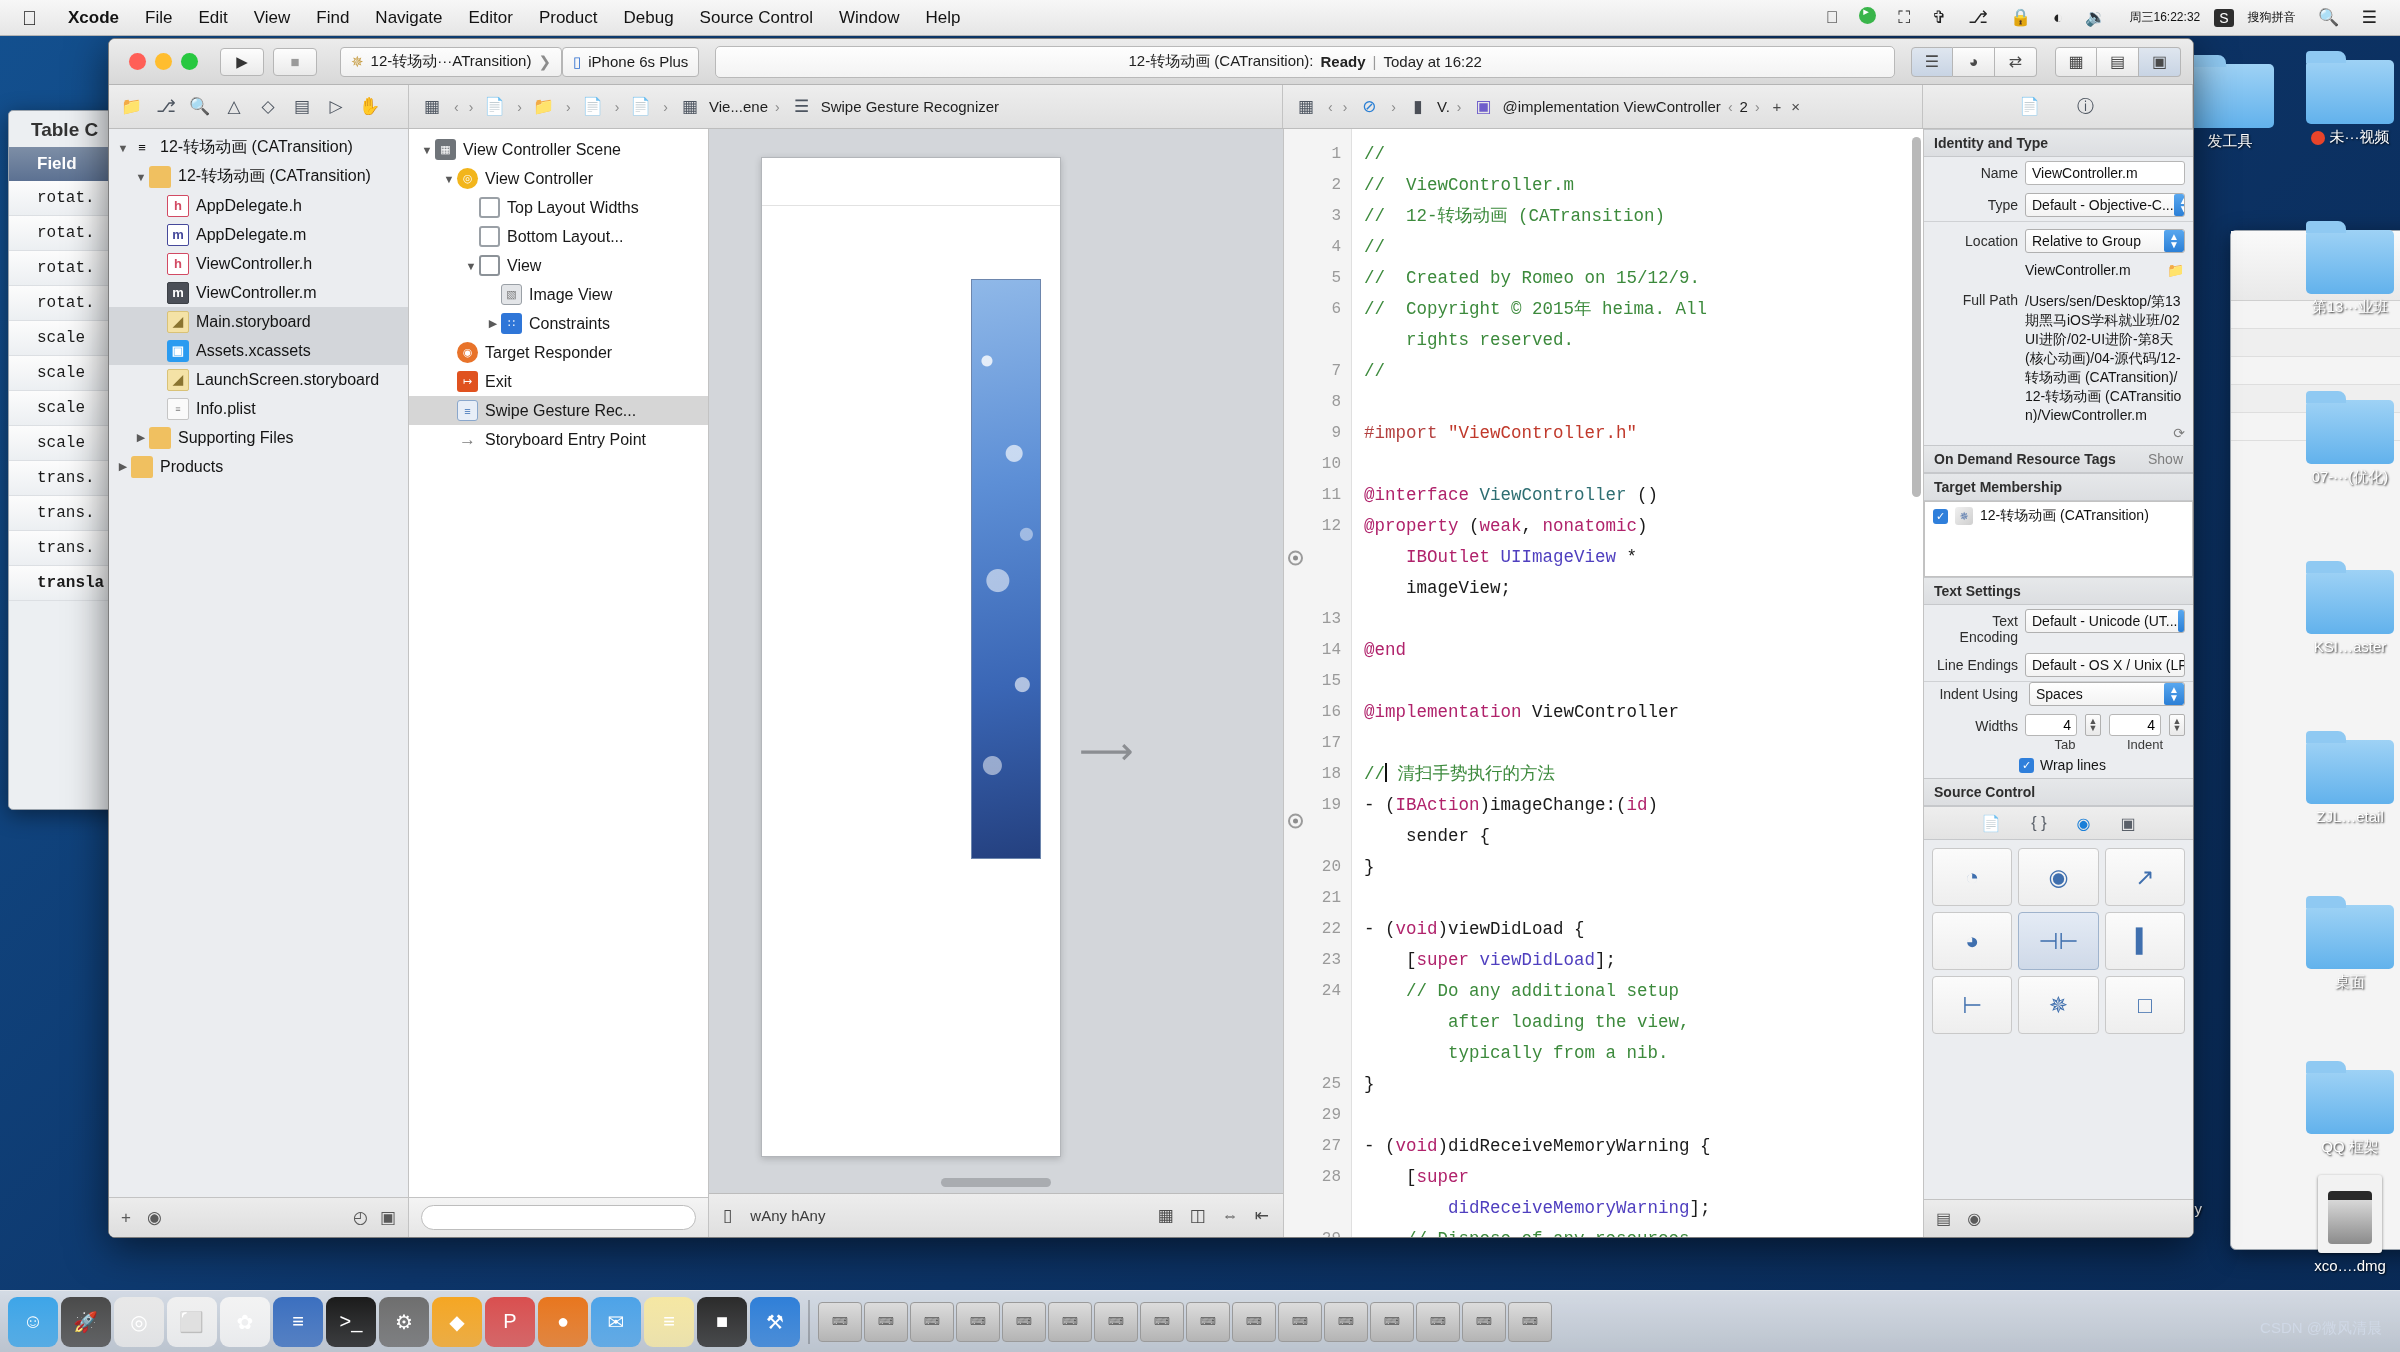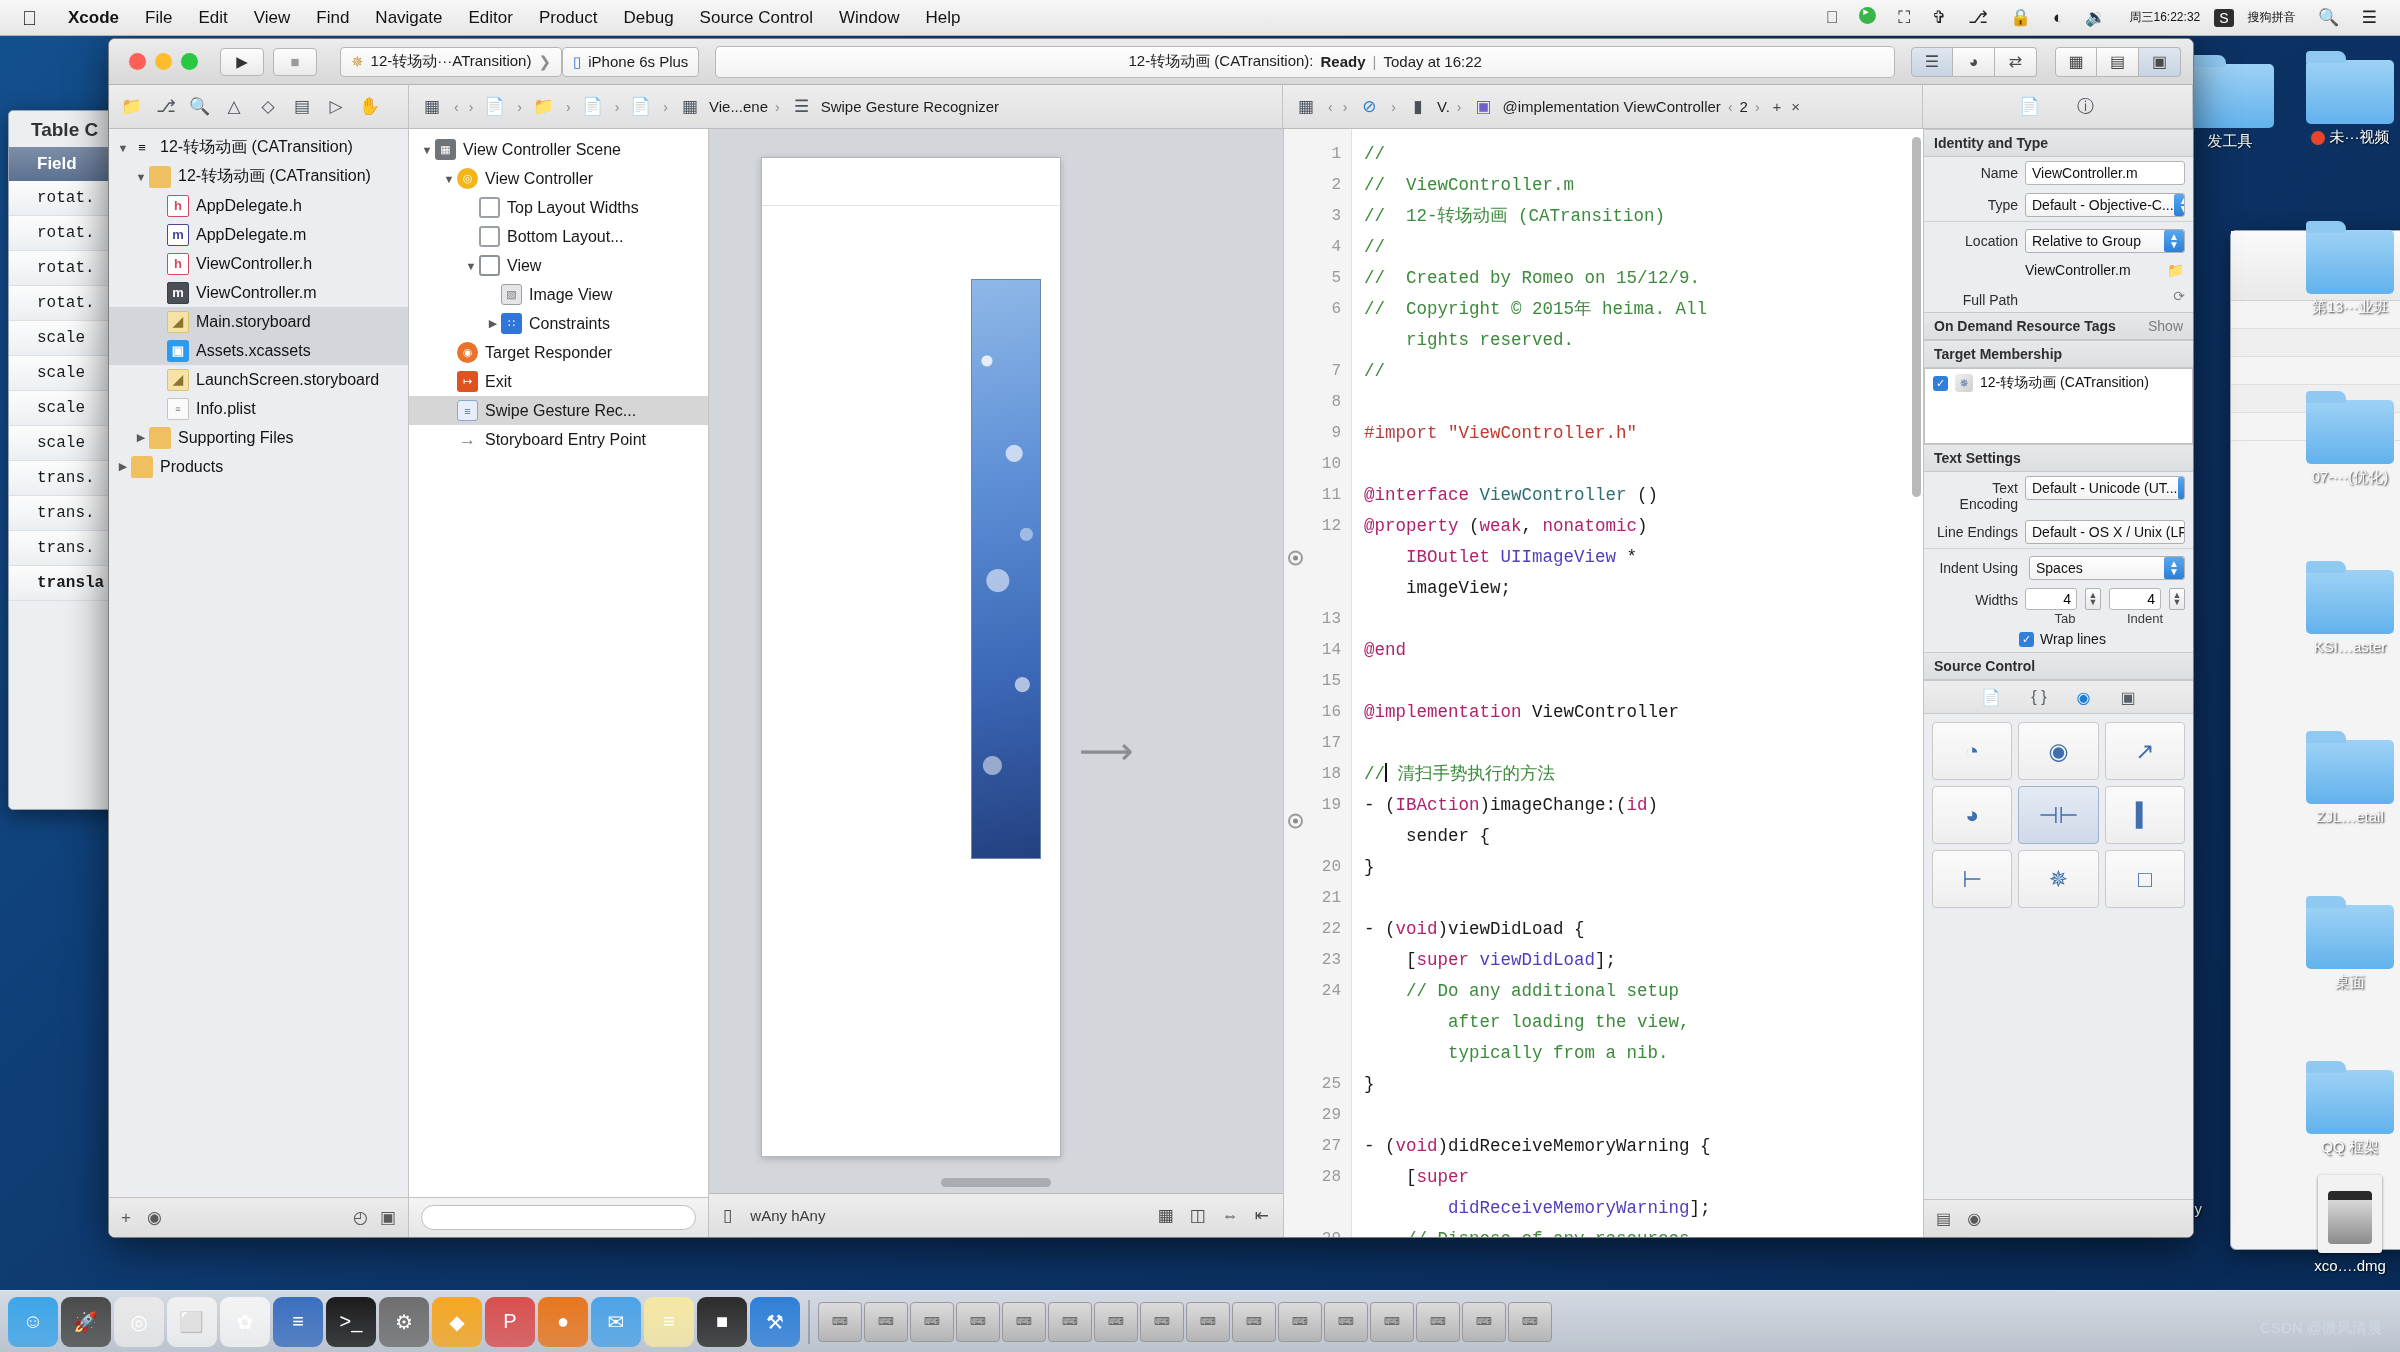--- a/index.html
+++ b/index.html
@@ -730,20 +730,21 @@
           <div class="fvalue">
             <span class="finder-ic">📁</span>
             <span>ViewController.m</span>
           </div>
         </div>
       </div>
 
       <div class="frow">
         <div class="flabel">Full Path</div>
         <div class="fctl">
+          <div class="fvalue" style="max-height:150px;overflow:hidden;">/Users/sen/Desktop/第13期黑马iOS学科就业班/02UI进阶/02-UI进阶-第8天(核心动画)/04-源代码/12-转场动画 (CATransition)/12-转场动画 (CATransition)/ViewController.m</div>
           <div style="text-align:right;color:#7e7e7e;font-size:14px;">⟳</div>
         </div>
       </div>
 
       <div class="sect-hdr">
         <span>On Demand Resource Tags</span>
         <span class="show">Show</span>
       </div>
 
       <div class="sect-hdr">Target Membership</div>
@@ -770,21 +771,21 @@
       <div class="frow">
         <div class="flabel">Line Endings</div>
         <div class="fctl">
             <div class="fpopup">
           <span>Default - OS X / Unix (LF)</span>
 
         </div>
           </div>
       </div>
 
-      <div class="frow" style="border-top:1px solid #cfd1d4;padding-top:7px;gap:11px;">
+      <div class="frow" style="border-top:1px solid #cfd1d4;padding-top:0;gap:11px;">
         <div class="flabel">Indent Using</div>
         <div class="fctl">
             <div class="fpopup">
           <span>Spaces</span>
           <span class="stepper">▲<br>▼</span>
         </div>
           </div>
       </div>
 
       <div class="frow" style="padding-bottom:0;">

